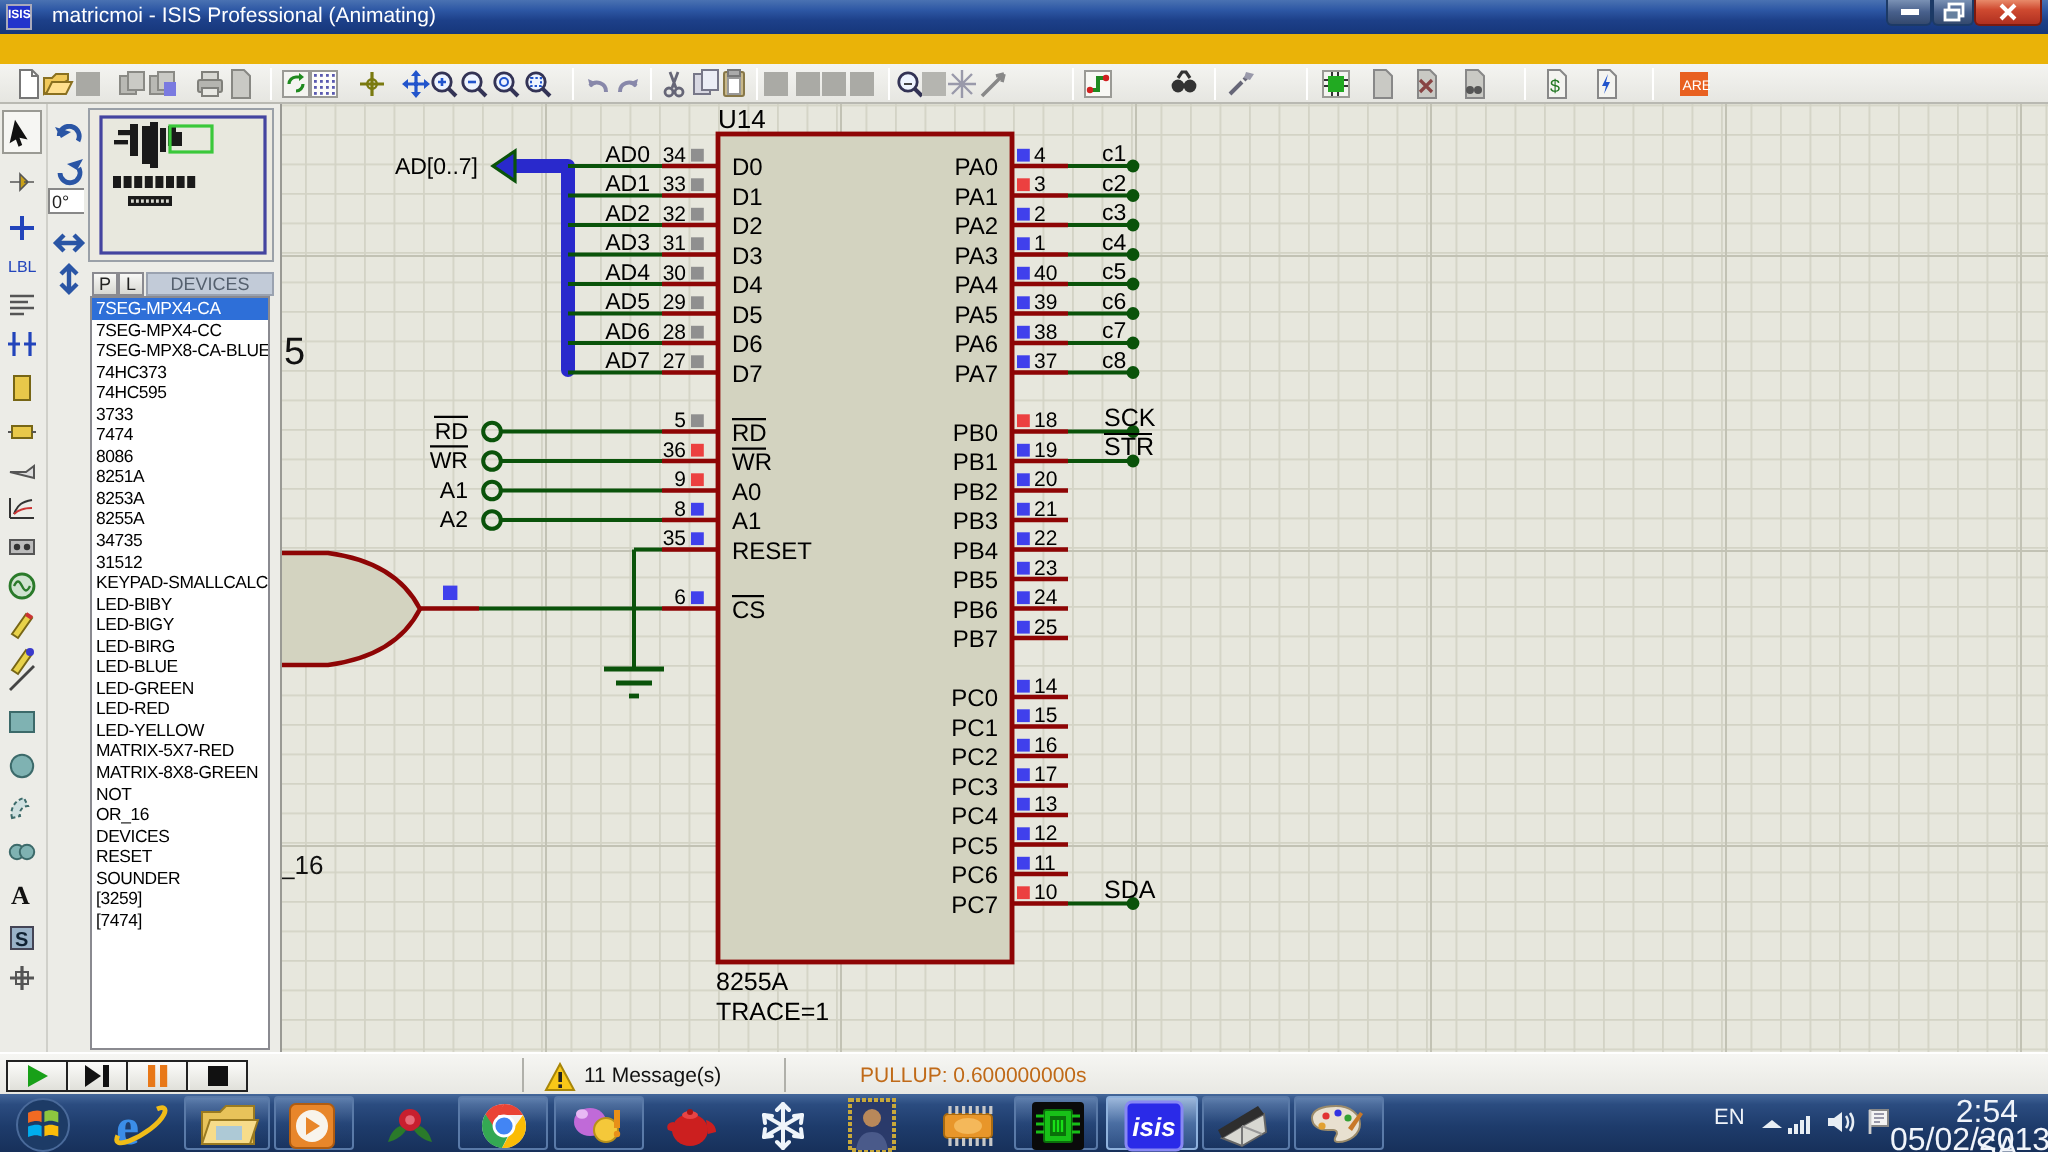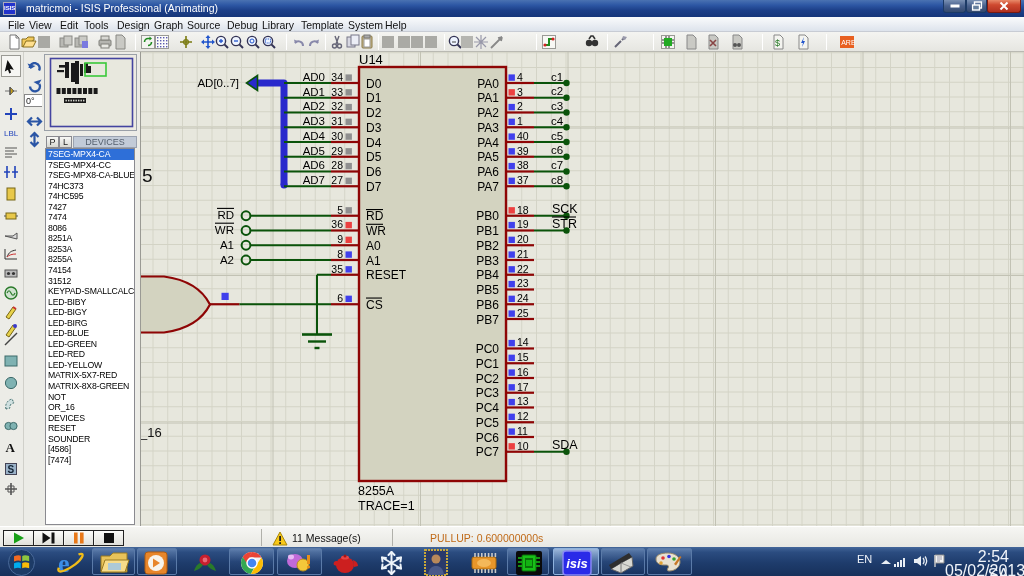--- a/index.html
+++ b/index.html
@@ -65,34 +65,20 @@
           <rect x="3" y="1" width="7" height="6" fill="none" stroke="#fff" stroke-width="1.4"></rect>
           <rect x="1" y="4" width="7" height="5" fill="#67809f" stroke="#fff" stroke-width="1.4"></rect>
         </svg>
       </div>
     <div class="winbtn" style="left:987px;width:34px;background:linear-gradient(180deg,#e88a6a 0%,#cf4a30 40%,#b03020 100%);border-color:#7a1a10">
       <svg width="11" height="9">
           <path d="M2 1l7 7M9 1L2 8" stroke="#fff" stroke-width="2"></path>
         </svg>
       </div>
   </div>
-  <div id="menubar">
-      <span style="left:8px">File</span>
-<span style="left:29px">View</span>
-<span style="left:60px">Edit</span>
-<span style="left:84px">Tools</span>
-<span style="left:117px">Design</span>
-<span style="left:154px">Graph</span>
-<span style="left:187px">Source</span>
-<span style="left:227px">Debug</span>
-<span style="left:262px">Library</span>
-<span style="left:301px">Template</span>
-<span style="left:348px">System</span>
-<span style="left:385px">Help</span>
-    </div>
   <div id="toolbar">
       <svg class="tbi" style="left:5.7px" width="16" height="16">
         <path d="M4 1h6l3 3v11H4z" fill="#fff" stroke="#777" stroke-width="1"></path>
         <path d="M10 1v3h3" fill="none" stroke="#777"></path>
       </svg>
 <svg class="tbi" style="left:20.7px" width="16" height="16">
         <path d="M1 13V5h4l2-2h6v3z" fill="#f0c85a" stroke="#8a7020" stroke-width="1"></path>
         <path d="M2 13l3-6h10l-3 6z" fill="#ffdf8e" stroke="#8a7020" stroke-width="1"></path>
       </svg>
 <svg class="tbi" style="left:35.7px" width="16" height="16">
@@ -411,44 +397,44 @@
       <div class="plbtn" style="left:1px">P</div>
       <div class="plbtn" style="left:14px">L</div>
       <div id="devhdr">DEVICES</div>
     </div>
     <div id="devlist">
         <div class="sel">7SEG-MPX4-CA</div>
 <div>7SEG-MPX4-CC</div>
 <div>7SEG-MPX8-CA-BLUE</div>
 <div>74HC373</div>
 <div>74HC595</div>
-<div>7427</div>
+<div>3733</div>
 <div>7474</div>
 <div>8086</div>
 <div>8251A</div>
 <div>8253A</div>
 <div>8255A</div>
-<div>74154</div>
+<div>34735</div>
 <div>31512</div>
 <div>KEYPAD-SMALLCALC</div>
 <div>LED-BIBY</div>
 <div>LED-BIGY</div>
 <div>LED-BIRG</div>
 <div>LED-BLUE</div>
 <div>LED-GREEN</div>
 <div>LED-RED</div>
 <div>LED-YELLOW</div>
 <div>MATRIX-5X7-RED</div>
 <div>MATRIX-8X8-GREEN</div>
 <div>NOT</div>
 <div>OR_16</div>
 <div>DEVICES</div>
 <div>RESET</div>
 <div>SOUNDER</div>
-<div>[4586]</div>
+<div>[3259]</div>
 <div>[7474]</div>
       </div>
   </div>
   <div id="schemwrap">
 <svg id="schem" width="884" height="474" viewBox="140 52 884 474">
 <defs>
 <pattern id="g" width="14.75" height="14.75" patternUnits="userSpaceOnUse" x="4" y="8">
 <path d="M0 0.4H14.75M0.4 0V14.75" fill="none" stroke="#d3d3c5" stroke-width="1"></path>
 </pattern>
 </defs>

